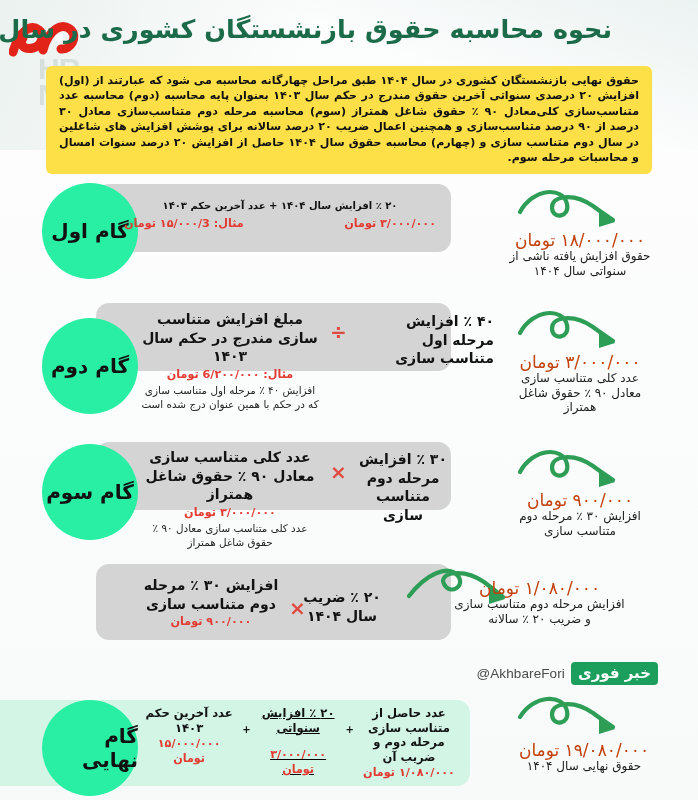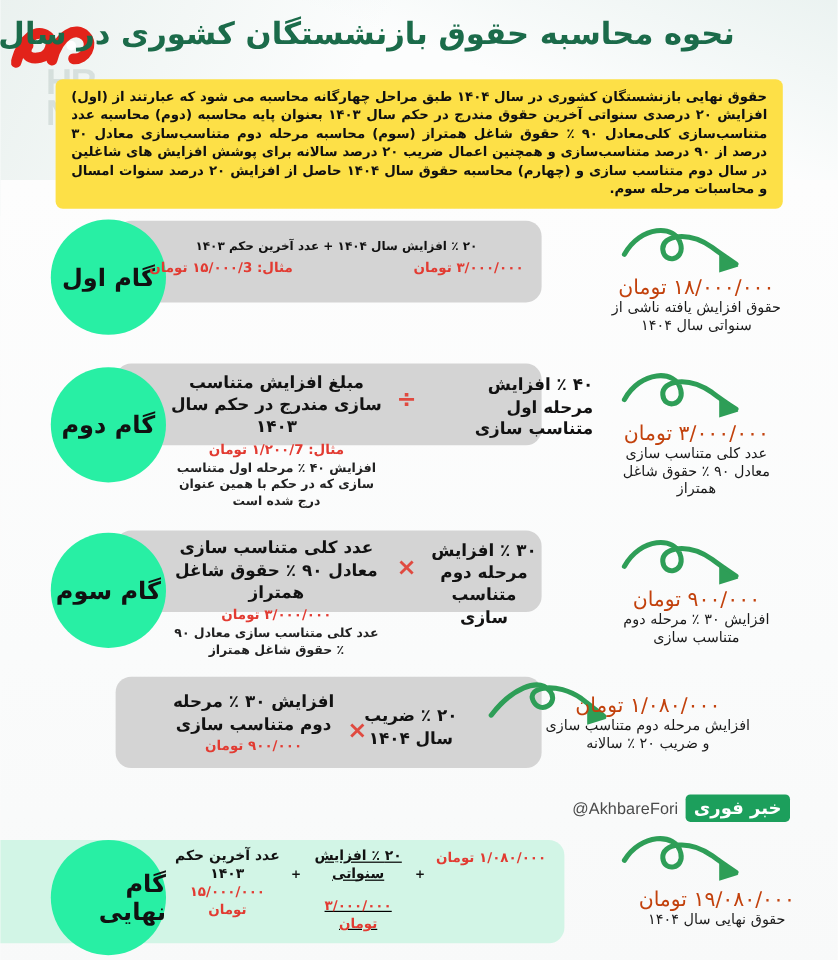--- a/index.html
+++ b/index.html
@@ -74,21 +74,21 @@
     color:#111;font-weight:700;font-size:20px;direction:rtl;
     box-shadow:0 0 0 0 rgba(0,0,0,0);
   }
 
   .formula{
     position:absolute;direction:rtl;text-align:center;color:#111;
   }
   .f-main{font-weight:700;font-size:10px;line-height:19px;color:#121212;}
   .f-main.sm{font-size:14px;line-height:18.5px;}
   .f-red{font-weight:700;font-size:11.2px;color:#e23b32;line-height:15px;margin-top:1px;}
-  .f-note{font-size:10.4px;color:#222;line-height:14px;font-weight:700;margin-top:1px;}
+  .f-note{font-size:10.4px;color:#222;line-height:14px;font-weight:400;margin-top:1px;}
   .op{
     position:absolute;color:#e04a40;font-weight:700;font-size:20px;
     font-family:"DejaVu Sans",sans-serif;line-height:1;
   }
 
   
   .callout{position:absolute;direction:rtl;text-align:center;width:150px;}
   .callout .amt{font-weight:400;font-size:17px;color:#c2410c;line-height:17px;white-space:nowrap;}
   .callout .desc{font-size:12px;color:#1b1b1b;line-height:14.6px;font-weight:400;}
   .arrow{position:absolute;pointer-events:none;}
@@ -148,28 +148,28 @@
       <path d="M5 28 C18 4, 48 2, 52 20 C55 33, 38 36, 37 24 C36 12, 58 8, 78 22 C86 28, 92 32, 98 36" fill="none" stroke="#2e9e57" stroke-width="4.2" stroke-linecap="round"></path>
       <path d="M84 28 L100 38 L84 43" fill="#2e9e57"></path>
     </svg>
   </div>
   <div class="callout" style="left:505px;top:232px;">
     <div class="amt">۱۸/۰۰۰/۰۰۰ تومان</div>
     <div class="desc">حقوق افزایش یافته ناشی از سنواتی سال ۱۴۰۴</div>
   </div>
 
   <div class="row-bar plain" style="left:96px;top:303px;width:355px;height:68px;"></div>
-  <div class="circle" style="left:42px;top:306px;">
+  <div class="circle" style="left:42px;top:318px;">
     <span>گام دوم</span>
   </div>
   <div class="f-main sm" style="position:absolute;left:352px;top:312px;width:108px;text-align:right;direction:rtl;margin-left:34px;">۴۰ ٪ افزایش مرحله اول متناسب سازی</div>
   <div class="op" style="left:330px;top:322px;">÷</div>
   <div class="formula" style="left:140px;top:310px;width:180px;">
     <div class="f-main sm">مبلغ افزایش متناسب سازی مندرج در حکم سال ۱۴۰۳</div>
-    <div class="f-red">مثال: ۱/۲۰۰/7 تومان</div>
+    <div class="f-red">مثال: 6/۲۰۰/۰۰۰ تومان</div>
     <div class="f-note">افزایش ۴۰ ٪ مرحله اول متناسب سازی که در حکم با همین عنوان درج شده است</div>
   </div>
   <div class="arrow" style="left:515px;top:305px;">
     <svg width="120" height="52" viewBox="0 0 120 52" xmlns="http://www.w3.org/2000/svg">
       <path d="M5 28 C18 4, 48 2, 52 20 C55 33, 38 36, 37 24 C36 12, 58 8, 78 22 C86 28, 92 32, 98 36" fill="none" stroke="#2e9e57" stroke-width="4.2" stroke-linecap="round"></path>
       <path d="M84 28 L100 38 L84 43" fill="#2e9e57"></path>
     </svg>
   </div>
   <div class="callout" style="left:505px;top:354px;">
     <div class="amt">۳/۰۰۰/۰۰۰ تومان</div>
@@ -222,38 +222,39 @@
   </div>
 
   <div class="row-bar final" style="left:0px;top:700px;width:470px;height:86px;border-radius:0 13px 13px 0;"></div>
   <div class="circle" style="left:42px;top:700px;">
     <span class="small">گام نهایی</span>
   </div>
 
   <div style="position:absolute;left:140px;top:706px;width:320px;direction:rtl;display:flex;justify-content:flex-start;align-items:flex-start;gap:4px;">
 
     <div style="text-align:center;width:108px;">
+      <div class="f-main sm" style="font-size:11.6px;line-height:14.5px;">عدد حاصل از متناسب سازی مرحله دوم و ضریب آن</div>
       <div class="f-red">۱/۰۸۰/۰۰۰ تومان</div>
     </div>
     <div class="f-main" style="padding-top:14px;">+</div>
     <div style="text-align:center;width:92px;text-decoration:underline;">
       <div class="f-main sm" style="font-size:11.6px;line-height:14.5px;">۲۰ ٪ افزایش سنواتی</div>
       <div class="f-red" style="margin-top:12px;">۳/۰۰۰/۰۰۰ تومان</div>
     </div>
     <div class="f-main" style="padding-top:14px;">+</div>
     <div style="text-align:center;width:104px;">
       <div class="f-main sm" style="font-size:11.6px;line-height:14.5px;">عدد آخرین حکم ۱۴۰۳</div>
       <div class="f-red" style="">۱۵/۰۰۰/۰۰۰ تومان</div>
     </div>
   </div>
 
   <div class="arrow" style="left:515px;top:695px;">
     <svg width="120" height="52" viewBox="0 0 120 52" xmlns="http://www.w3.org/2000/svg">
       <path d="M5 22 C18 0, 48 -2, 52 16 C55 29, 38 32, 37 20 C36 8, 58 4, 78 18 C86 24, 92 28, 98 32" fill="none" stroke="#2e9e57" stroke-width="4.2" stroke-linecap="round"></path>
       <path d="M84 24 L100 34 L84 39" fill="#2e9e57"></path>
     </svg>
   </div>
-  <div class="callout" style="left:522px;top:742px;">
+  <div class="callout" style="left:509px;top:742px;">
     <div class="amt">۱۹/۰۸۰/۰۰۰ تومان</div>
     <div class="desc">حقوق نهایی سال ۱۴۰۴</div>
   </div>
 
 </div>
 
 </body></html>

